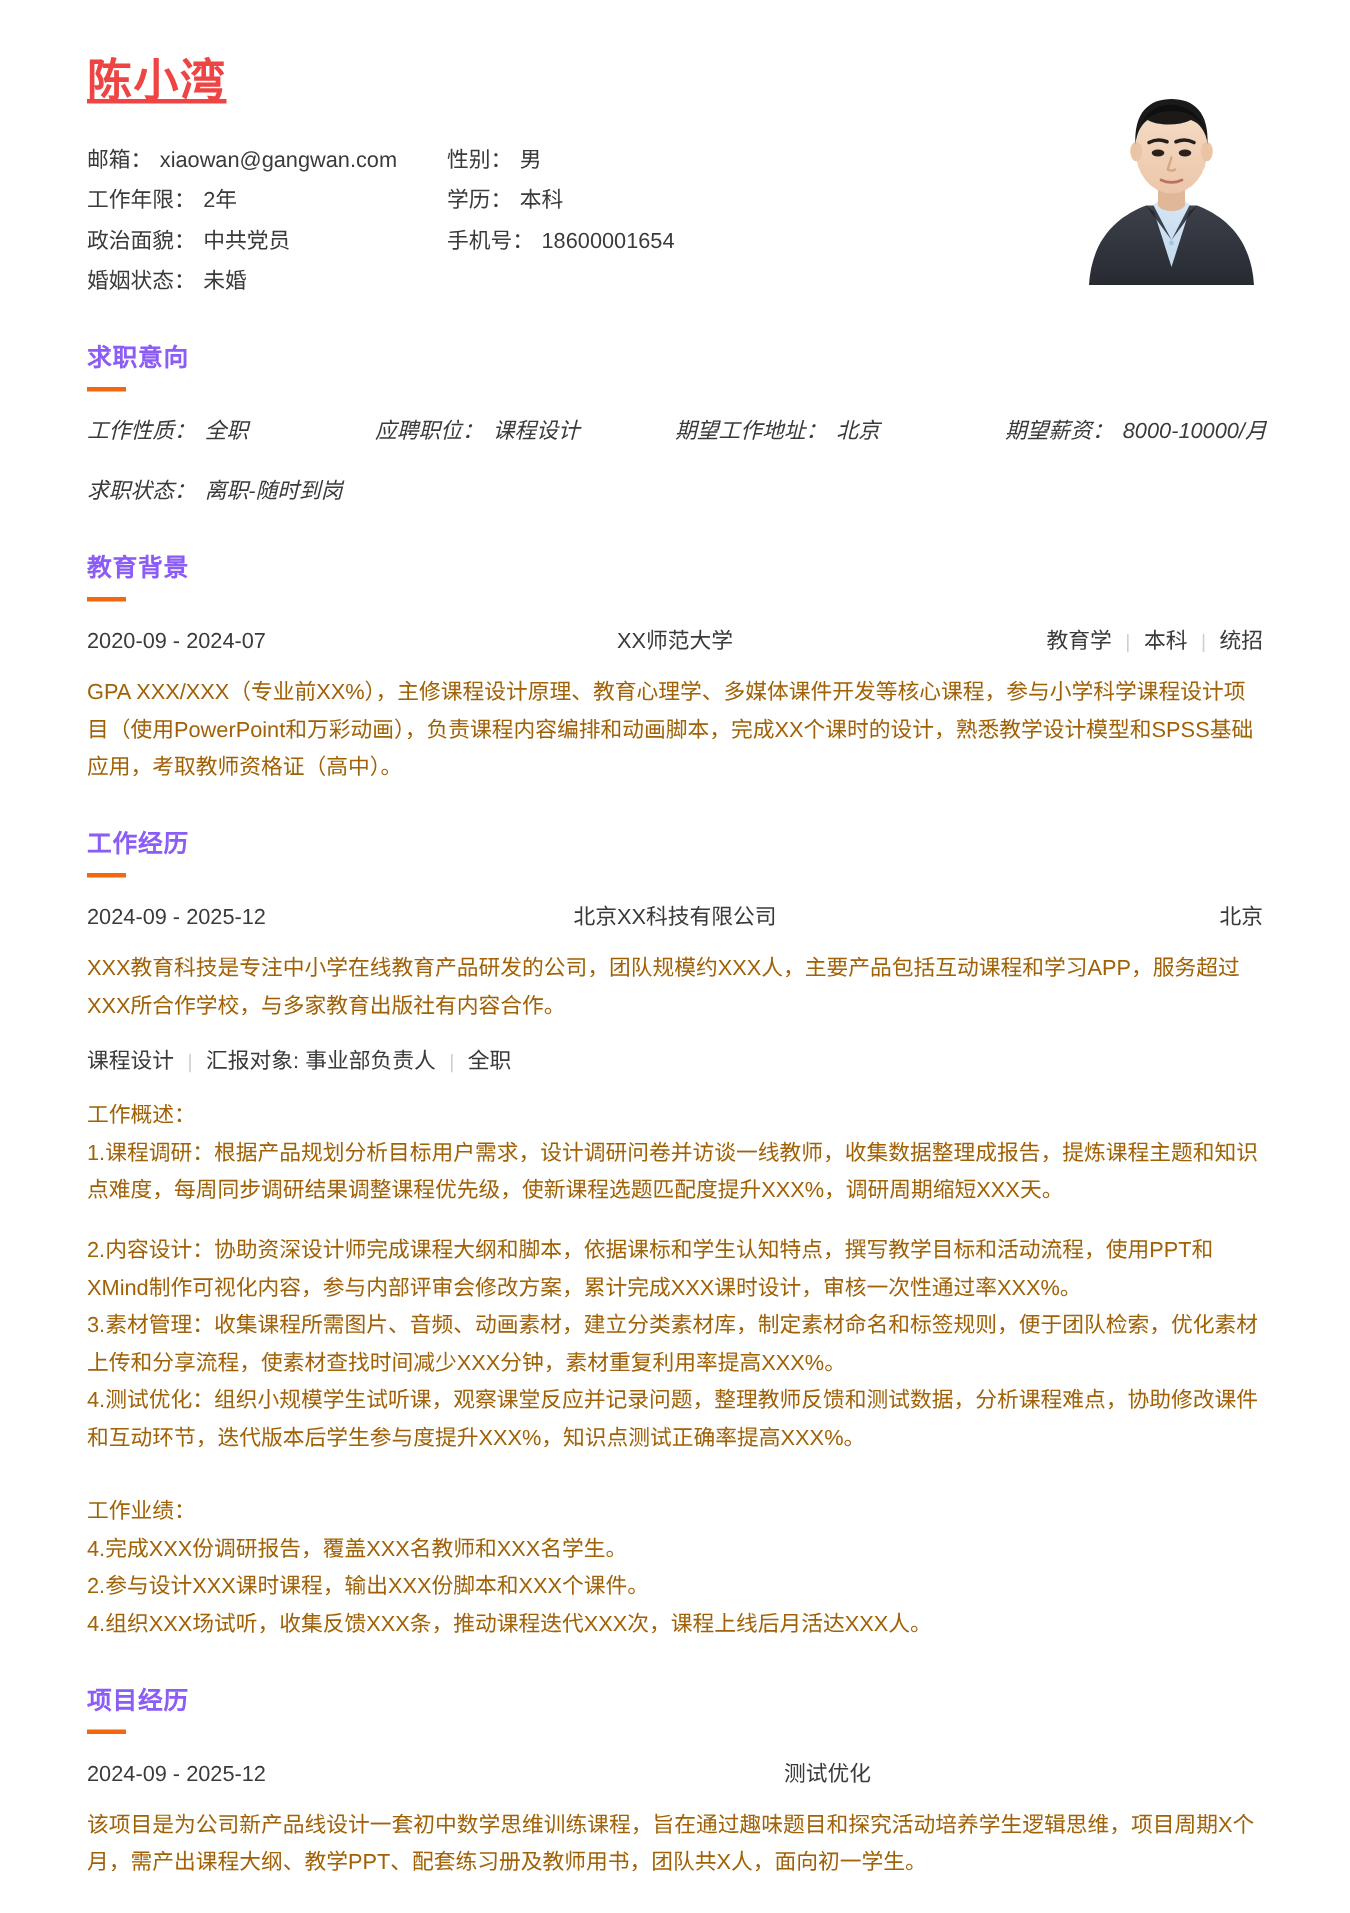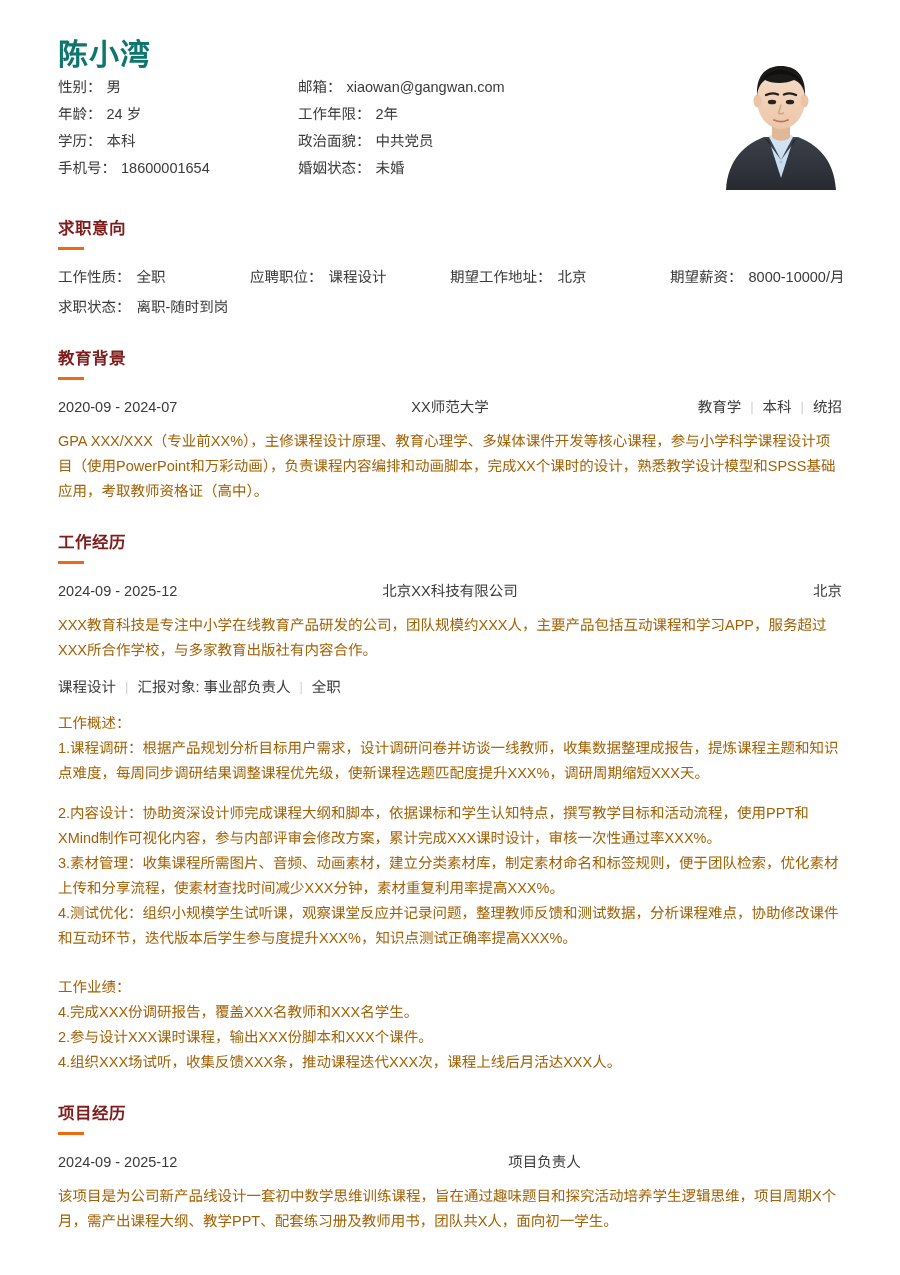--- a/index.html
+++ b/index.html
@@ -25,23 +25,25 @@
   .header {
     display: flex;
     justify-content: space-between;
     align-items: flex-start;
     padding-top: 34px;
   }
   .header-left { flex: 1 1 auto; padding-top: 2px; }
   .name {
     font-size: 30px;
     font-weight: bold;
-    color: #0f766e;
+    color: #ef4444;
     letter-spacing: 1px;
     line-height: 1.25;
+    margin-bottom: 20px;
+    text-decoration: underline;
   }
   .info-grid {
     display: grid;
     grid-template-columns: 240px auto;
     row-gap: 1px;
   }
   .info-item {
     display: flex;
     align-items: baseline;
     font-size: 14.5px;
@@ -64,21 +66,21 @@
     width: 122px;
     height: 152px;
     display: block;
   }
 
   
   .section { margin-top: 26px; }
   .section-title {
     font-size: 16.5px;
     font-weight: bold;
-    color: #7f1d1d;
+    color: #8b5cf6;
     letter-spacing: 0.5px;
     line-height: 24px;
   }
   .section-rule {
     width: 26px;
     height: 3px;
     background: #f2690d;
     margin-top: 7px;
     margin-bottom: 14px;
   }
@@ -100,24 +102,25 @@
   .tag-list { display: inline-flex; align-items: flex-start; }
   .tag-sep {
     color: #cfcfcf;
     margin: 0 9px;
     font-size: 13px;
   }
 
   .intent-grid {
     display: grid;
     grid-template-columns: 192px 200px 220px auto;
-    row-gap: 4px;
+    row-gap: 14px;
     font-size: 14.5px;
     color: #3a3a3a;
     line-height: 26px;
+    font-style: italic;
   }
   .intent-item { display: flex; align-items: baseline; white-space: nowrap; }
   .intent-item .info-value { margin-left: 6px; }
   .intent-full { grid-column: 1 / -1; }
 
   .body-text {
     font-size: 14.5px;
     line-height: 25px;
     color: #a16207;
     white-space: pre-wrap;
@@ -137,30 +140,26 @@
 </head>
 <body>
 
 <div class="page">
 
   <div class="header">
     <div class="header-left">
       <div class="name">陈小湾</div>
       <div class="info-grid">
         <div class="info-item">
+          <span class="info-label">邮箱：</span>
+          <span class="info-value">xiaowan@gangwan.com</span>
+        </div>
+        <div class="info-item">
           <span class="info-label">性别：</span>
           <span class="info-value">男</span>
-        </div>
-        <div class="info-item">
-          <span class="info-label">邮箱：</span>
-          <span class="info-value">xiaowan@gangwan.com</span>
-        </div>
-        <div class="info-item">
-          <span class="info-label">年龄：</span>
-          <span class="info-value">24 岁</span>
         </div>
         <div class="info-item">
           <span class="info-label">工作年限：</span>
           <span class="info-value">2年</span>
         </div>
         <div class="info-item">
           <span class="info-label">学历：</span>
           <span class="info-value">本科</span>
         </div>
         <div class="info-item">
@@ -318,21 +317,21 @@
     </div>
   </div>
 
   <div class="section">
     <div class="section-title">项目经历</div>
     <div class="section-rule"></div>
 
     <div>
       <div class="meta-row">
         <div class="meta-left">2024-09 - 2025-12</div>
-        <div class="meta-right">项目负责人</div>
+        <div class="meta-right">测试优化</div>
       </div>
 
       <div class="body-text">该项目是为公司新产品线设计一套初中数学思维训练课程，旨在通过趣味题目和探究活动培养学生逻辑思维，项目周期X个月，需产出课程大纲、教学PPT、配套练习册及教师用书，团队共X人，面向初一学生。</div>
 
     </div>
   </div>
 
 </div>
 
 </body></html>

